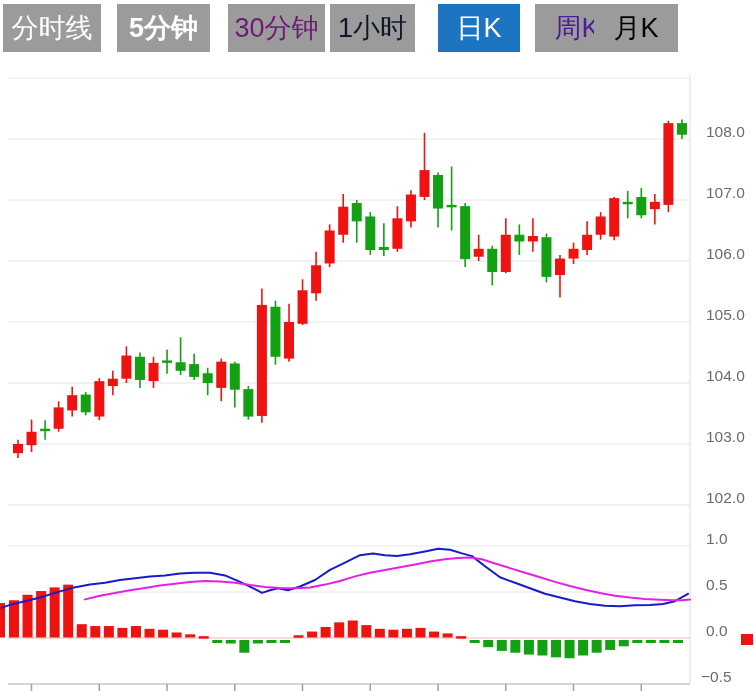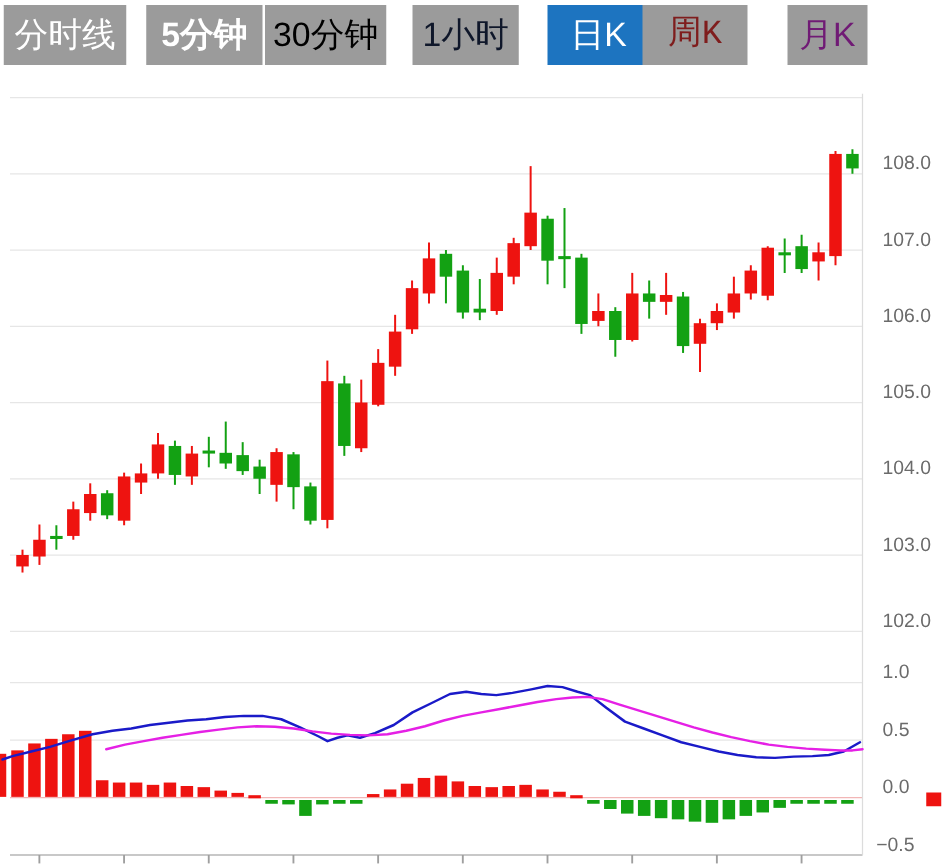--- a/index.html
+++ b/index.html
@@ -12,25 +12,25 @@
   svg.chart{position:absolute;left:0;top:0;z-index:1;}
   text.axis{font-family:"Liberation Sans","DejaVu Sans",sans-serif;font-size:15.5px;}
 </style>
 </head>
 <body>
 
 <div class="stage">
   <nav class="tabbar">
       <button class="tab" style="left: 3px; width: 98px; background: rgb(155, 155, 155); color: rgb(255, 255, 255);">分时线</button>
       <button class="tab" style="left: 117px; width: 93px; background: rgb(155, 155, 155); color: rgb(255, 255, 255); font-weight: bold;">5分钟</button>
-      <button class="tab" style="left: 212px; width: 97px; background: rgb(155, 155, 155); color: #000000;">30分钟</button>
+      <button class="tab" style="left: 228px; width: 97px; background: rgb(155, 155, 155); color: #701a75;">30分钟</button>
       <button class="tab" style="left: 330px; width: 85px; background: rgb(155, 155, 155); color: #0f172a;">1小时</button>
       <button class="tab" style="left: 438px; width: 82px; background: rgb(29, 116, 192); color: rgb(255, 255, 255);">日K</button>
-      <button class="tab" style="left: 514px; width: 84px; background: rgb(155, 155, 155); color: #7f1d1d; font-family: Liberation Mono, monospace;">周K</button>
-      <button class="tab" style="left: 630px; width: 64px; background: rgb(155, 155, 155); color: #701a75;">月K</button>
+      <button class="tab" style="left: 535px; width: 84px; background: rgb(155, 155, 155); color: #4c1d95;">周K</button>
+      <button class="tab" style="left: 594px; width: 84px; background: rgb(155, 155, 155); color: #000000;">月K</button>
     </nav>
   <svg class="chart" width="754" height="691" viewBox="0 0 754 691">
       <line x1="8" y1="78" x2="690" y2="78" stroke="#e6e6e6" stroke-width="1"></line>
       <line x1="8" y1="139" x2="690" y2="139" stroke="#e6e6e6" stroke-width="1"></line>
       <line x1="8" y1="200" x2="690" y2="200" stroke="#e6e6e6" stroke-width="1"></line>
       <line x1="8" y1="261" x2="690" y2="261" stroke="#e6e6e6" stroke-width="1"></line>
       <line x1="8" y1="322" x2="690" y2="322" stroke="#e6e6e6" stroke-width="1"></line>
       <line x1="8" y1="383" x2="690" y2="383" stroke="#e6e6e6" stroke-width="1"></line>
       <line x1="8" y1="444" x2="690" y2="444" stroke="#e6e6e6" stroke-width="1"></line>
       <line x1="8" y1="505" x2="690" y2="505" stroke="#e6e6e6" stroke-width="1"></line>

